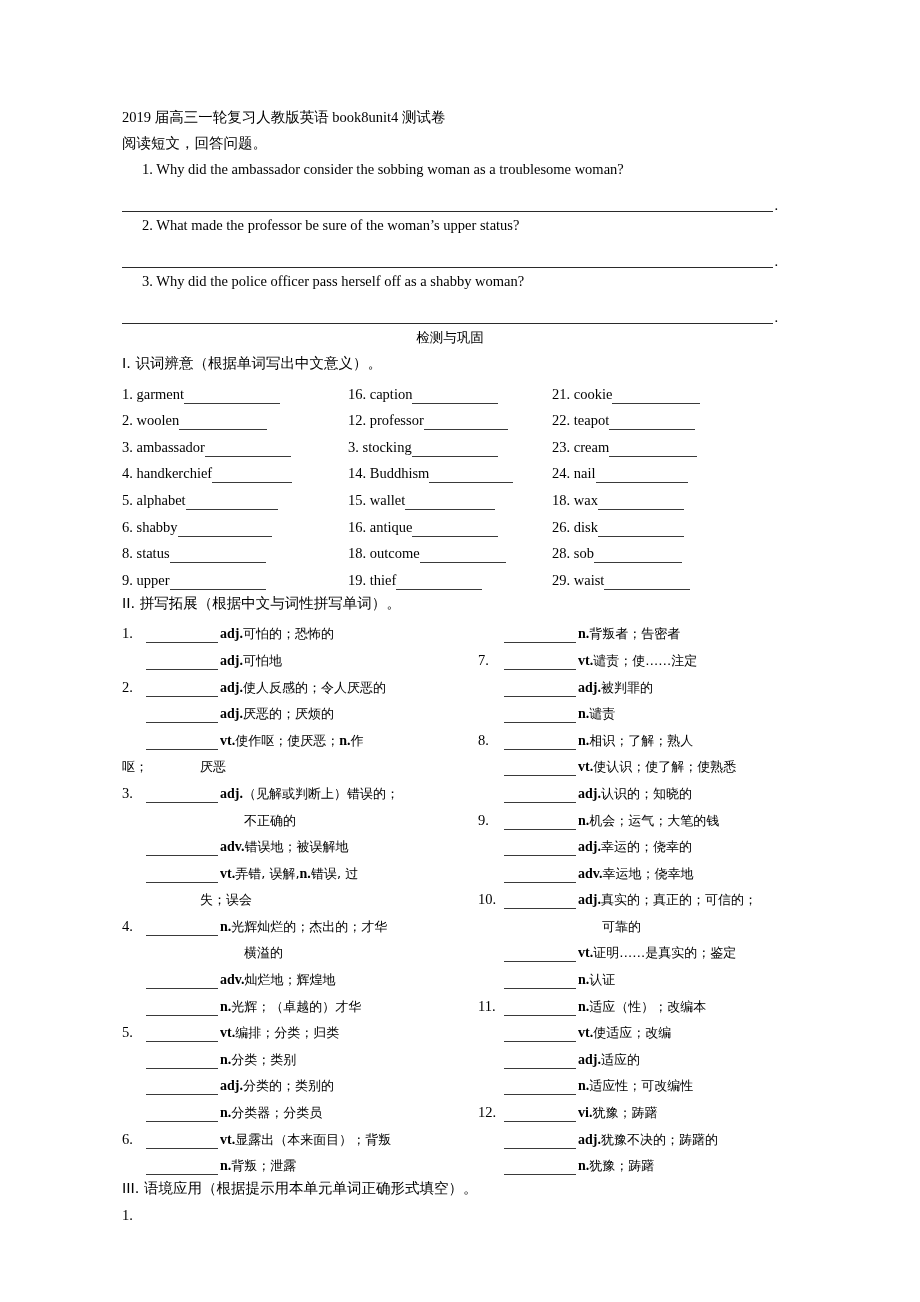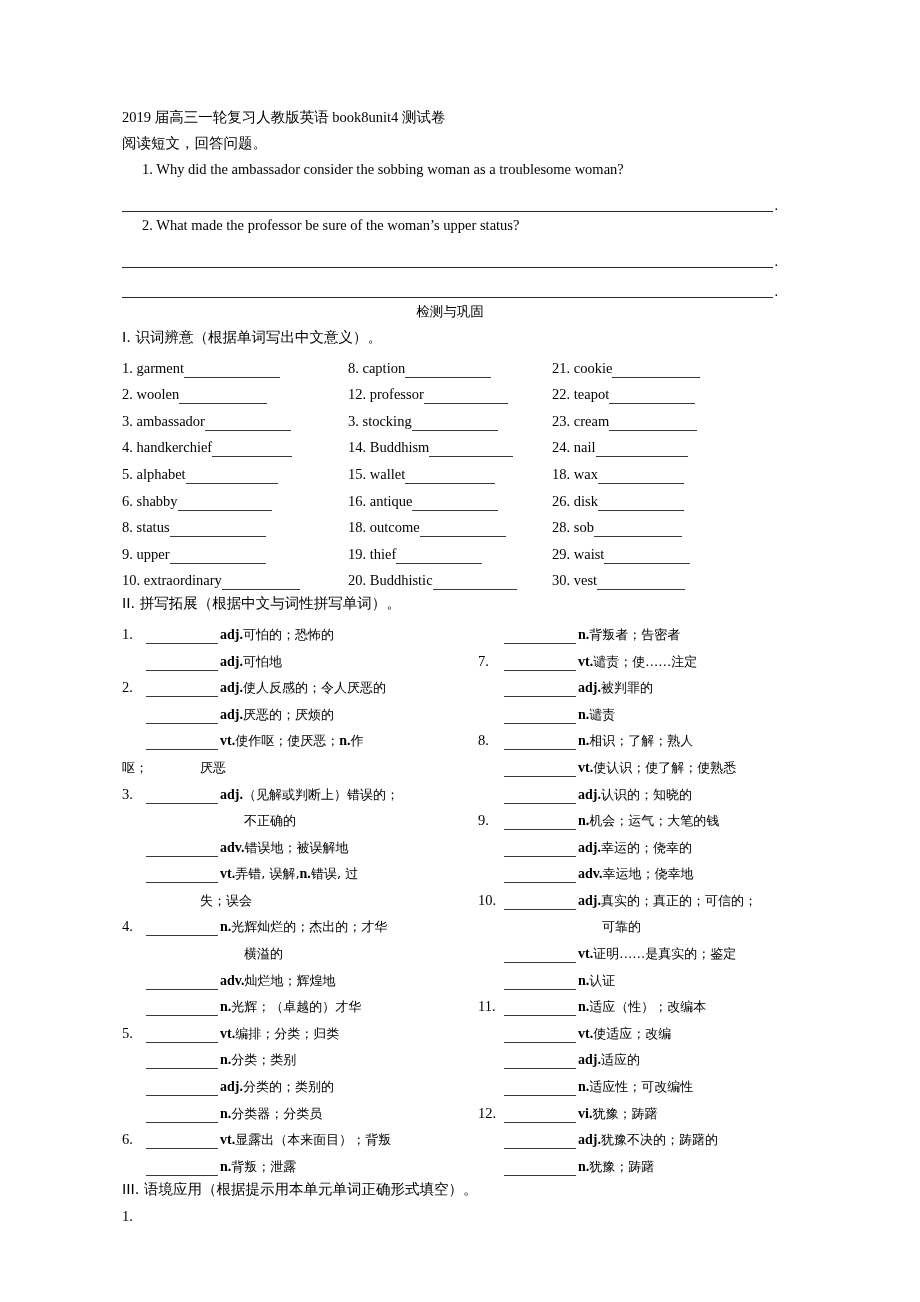--- a/index.html
+++ b/index.html
@@ -62,36 +62,37 @@
       <span class="answer-rule"></span>
       <span class="answer-dot">.</span>
     </div>
 
     <div class="qline">2. What made the professor be sure of the woman’s upper status?</div>
     <div class="answer-row">
       <span class="answer-rule"></span>
       <span class="answer-dot">.</span>
     </div>
 
+    <div class="qline">3. Why did the police officer pass herself off as a shabby woman?</div>
     <div class="answer-row">
       <span class="answer-rule"></span>
       <span class="answer-dot">.</span>
     </div>
 
     <div class="center cn">检测与巩固</div>
 
     <div class="sec-head cn">I. 识词辨意（根据单词写出中文意义）。</div>
     <div class="vocab" id="vocab-grid">
         <div class="vrow">
           <div class="vcell c1">
             <span class="vnum">1. garment</span>
             <span class="vblank" style="width: 96px;"></span>
           </div>
           <div class="vcell c2">
-            <span class="vnum">8. caption</span>
+            <span class="vnum">16. caption</span>
             <span class="vblank" style="width: 86px;"></span>
           </div>
           <div class="vcell c3">
             <span class="vnum">21. cookie</span>
             <span class="vblank" style="width: 88px;"></span>
           </div>
         </div>
         <div class="vrow">
           <div class="vcell c1">
             <span class="vnum">2. woolen</span>
@@ -181,34 +182,20 @@
             <span class="vnum">9. upper</span>
             <span class="vblank" style="width: 96px;"></span>
           </div>
           <div class="vcell c2">
             <span class="vnum">19. thief</span>
             <span class="vblank" style="width: 86px;"></span>
           </div>
           <div class="vcell c3">
             <span class="vnum">29. waist</span>
             <span class="vblank" style="width: 86px;"></span>
-          </div>
-        </div>
-        <div class="vrow">
-          <div class="vcell c1">
-            <span class="vnum">10. extraordinary</span>
-            <span class="vblank" style="width: 78px;"></span>
-          </div>
-          <div class="vcell c2">
-            <span class="vnum">20. Buddhistic</span>
-            <span class="vblank" style="width: 84px;"></span>
-          </div>
-          <div class="vcell c3">
-            <span class="vnum">30. vest</span>
-            <span class="vblank" style="width: 88px;"></span>
           </div>
         </div>
       </div>
 
     <div class="sec-head cn">II. 拼写拓展（根据中文与词性拼写单词）。</div>
     <div class="two">
       <div class="colL" id="sec2-left">
           <div class="erow">
             <span class="enum" style="width: 24px;">1.</span>
             <span class="eblank" style="width: 72px;"></span>

